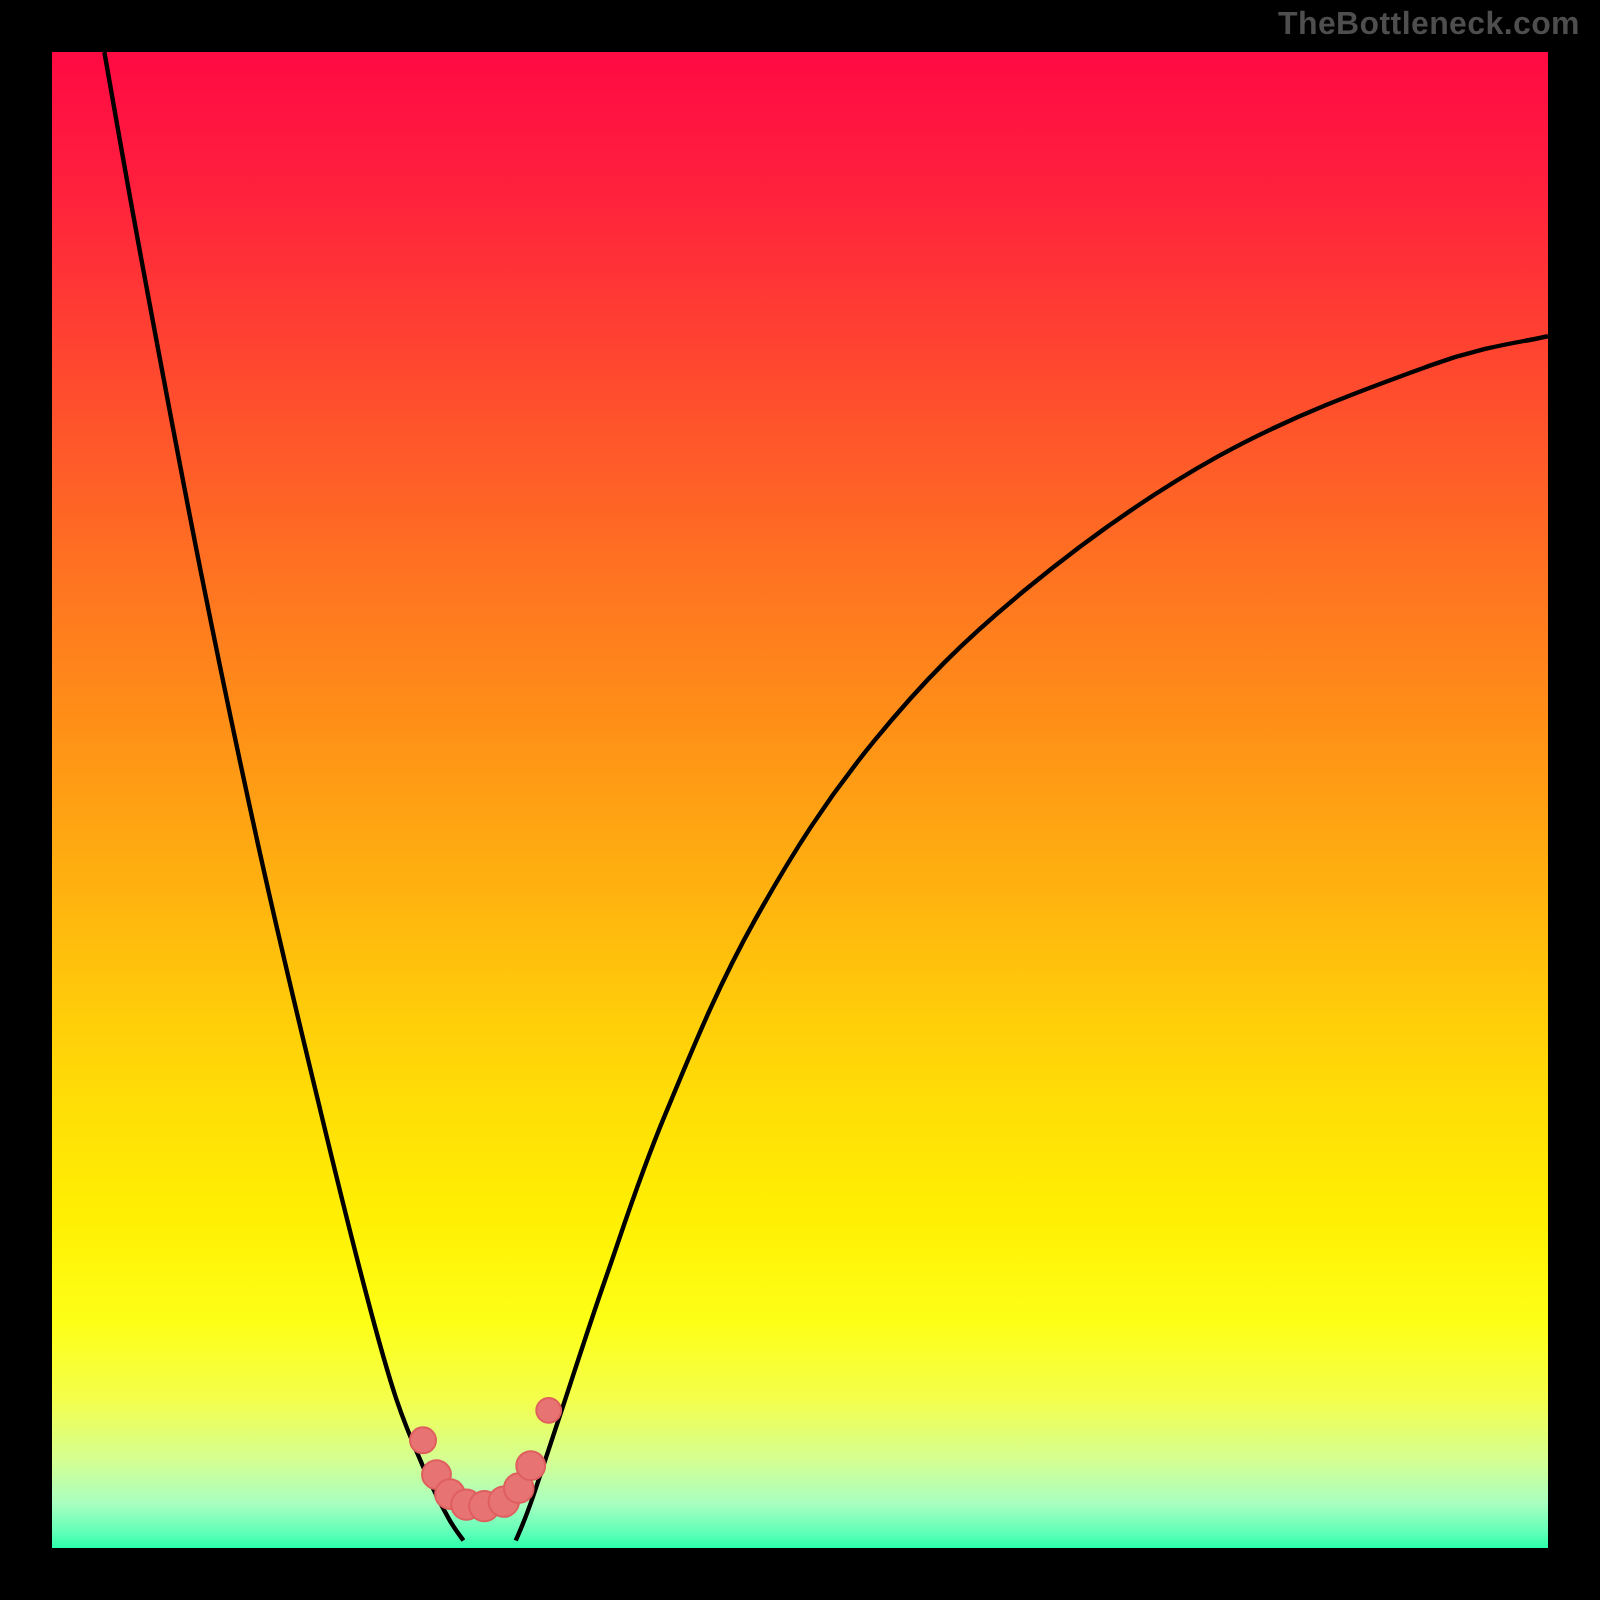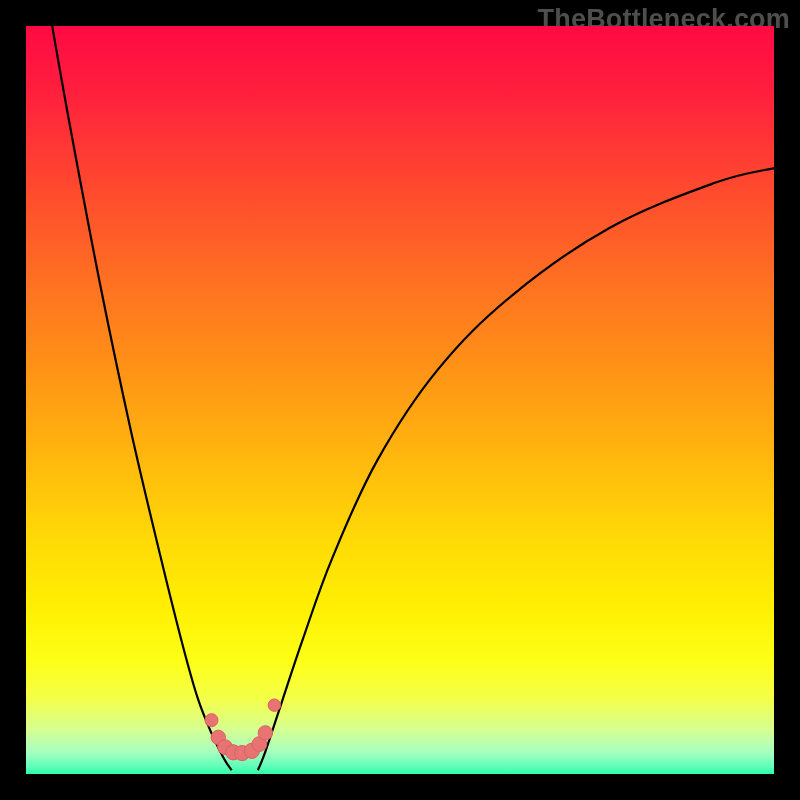--- a/index.html
+++ b/index.html
@@ -32,21 +32,21 @@
       #a9ffc0 97%,
       #5fffb8 99%,
       #2bffa9 100%
     );
   }
   .attribution {
     position: absolute;
     top: 4px;
     right: 10px;
     color: #4e4e4e;
-    font-size: 27px;
+    font-size: 16px;
     font-weight: 600;
     letter-spacing: 0.2px;
   }
   svg.plot {
     position: absolute;
     left: 0;
     top: 0;
     width: 748px;
     height: 748px;
   }

